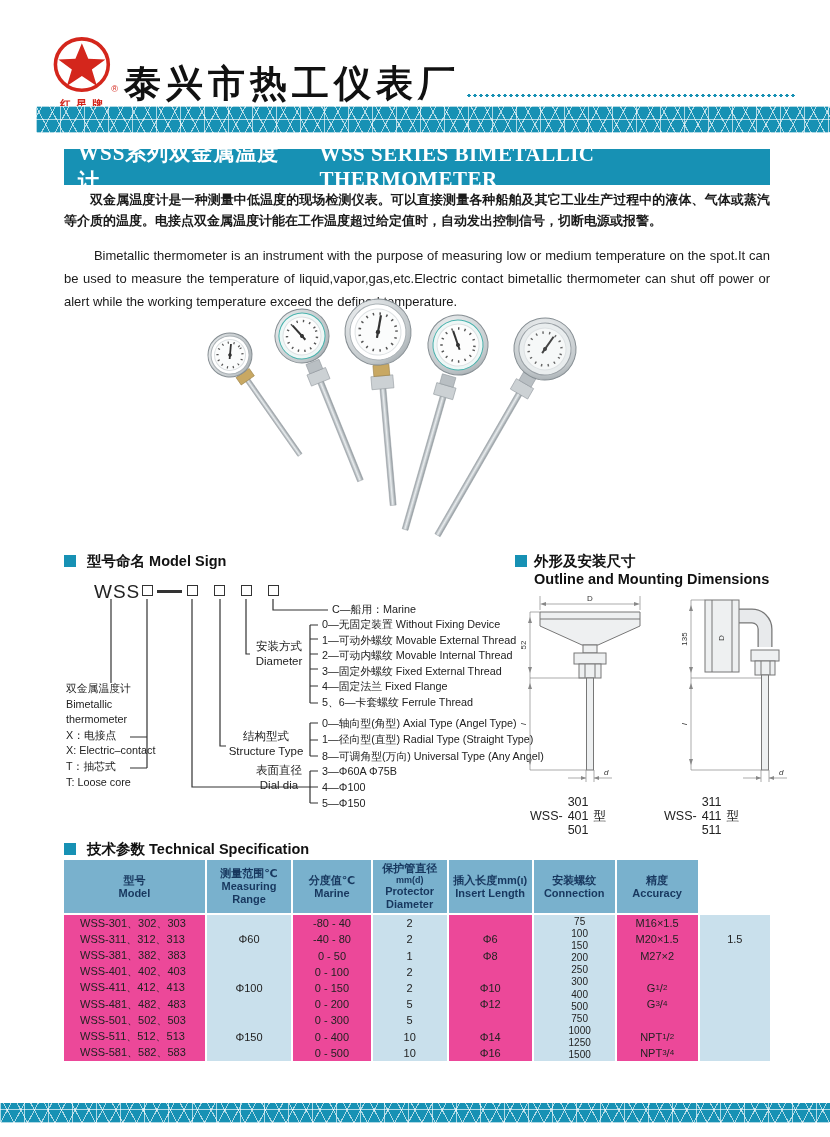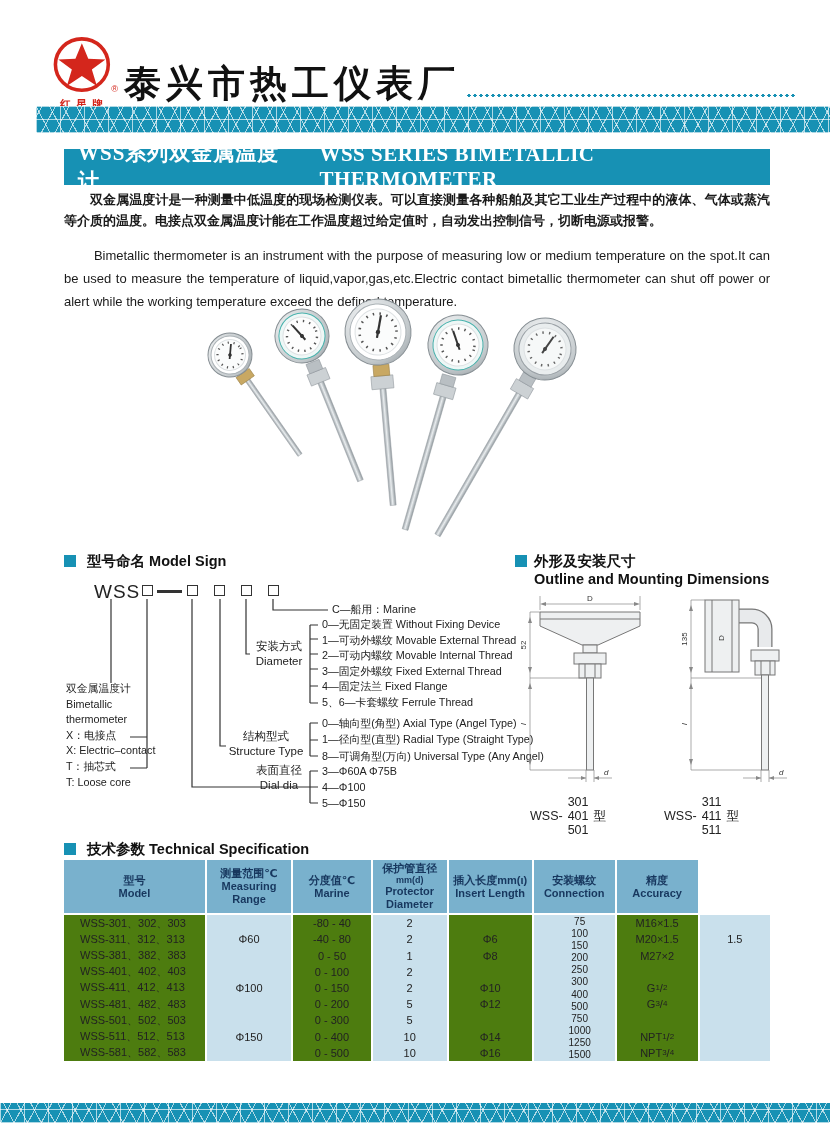--- a/index.html
+++ b/index.html
@@ -63,21 +63,21 @@
   
   .spec-table{position:absolute;left:64px;top:860px;width:706px;}
   .tgrid{display:grid;grid-template-columns:2fr 1.2fr 1.1fr 1.05fr 1.18fr 1.15fr 1.15fr 1fr;
          column-gap:2px;background:#fff;}
   .hcell{background:#79b1cd;color:#17375e;font-weight:bold;font-size:11px;line-height:13px;
          min-height:52px;display:flex;flex-direction:column;justify-content:center;align-items:center;
          text-align:center;padding:2px 1px;box-sizing:border-box;}
   .hsub{font-size:9px;line-height:10px;}
   .tbody{margin-top:2px;}
   .tcol{display:flex;flex-direction:column;height:146px;}
-  .tcol.gray{background:#4d7c0f;} .tcol.blue{background:#c9e0ec;}
+  .tcol.gray{background:#ec4899;} .tcol.blue{background:#c9e0ec;}
   .cell{flex:1;font-size:11px;display:flex;align-items:center;justify-content:center;white-space:nowrap;}
   .cell.model{justify-content:flex-start;padding-left:16px;}
   .cell sup{font-size:8px;line-height:0;} .cell sub{font-size:8px;line-height:0;}
   .cell.small{font-size:10px;padding-left:11px;}
 </style>
 </head>
 <body>
 
 <div class="page">
 

